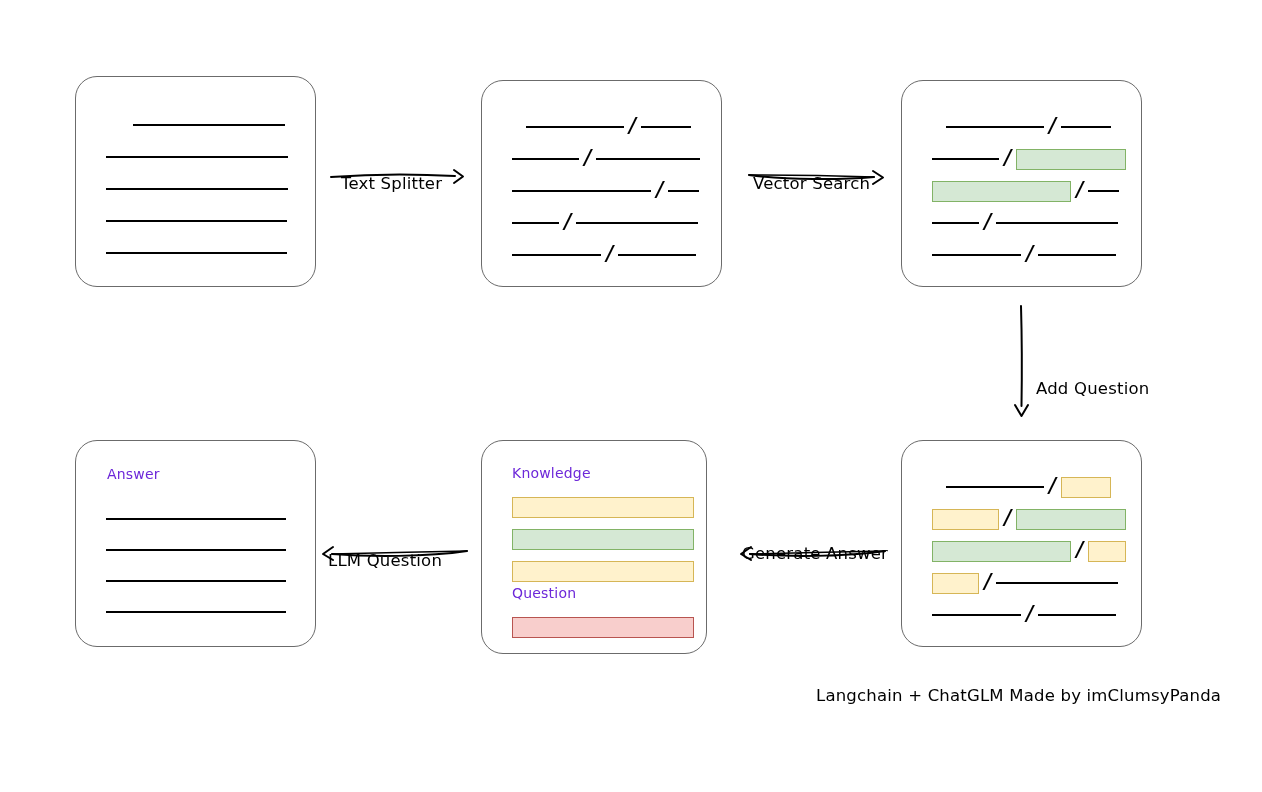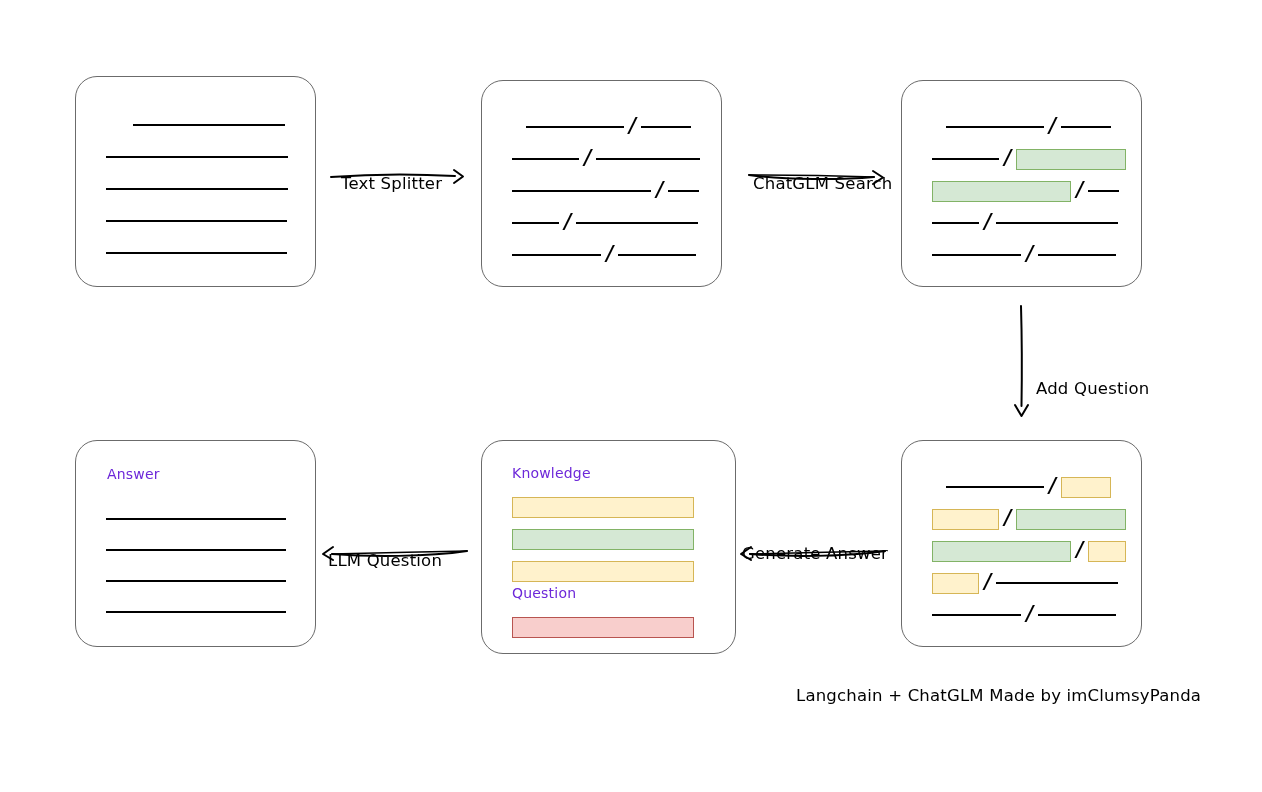--- a/index.html
+++ b/index.html
@@ -179,21 +179,21 @@
     </div>
 </div>
 
 <div class="arrow" style="left:748px; top:168px;">
   <svg width="136" height="18" viewBox="0 0 136 18">
     <path d="M1,7 C40,12 92,12 126,9" fill="none" stroke="#000" stroke-width="2" stroke-linecap="round"></path>
     <path d="M1,7 C42,7 94,8 126,9" fill="none" stroke="#000" stroke-width="1.6" stroke-linecap="round"></path>
     <path d="M125,3 L135,9.5 L125,16" fill="none" stroke="#000" stroke-width="2" stroke-linejoin="round" stroke-linecap="round"></path>
   </svg>
 </div>
-<div class="arrow-label" style="left:753px; top:148px;">ChatGLM Search</div>
+<div class="arrow-label" style="left:753px; top:148px;">Vector Search</div>
 
 <div class="card" style="left:901px; top:80px; width:241px; height:207px;">
   <div class="rows" style="top:30px;">
       <div class="row justify-right">
         <span class="seg" style="width: 98px;"></span>
         <span class="slash">/</span>
         <span class="seg" style="width: 50px;"></span>
       </div>
       <div class="row">
         <span class="seg" style="width: 67px;"></span>
@@ -258,21 +258,21 @@
 
 <div class="arrow" style="left:740px; top:545px;">
   <svg width="146" height="18" viewBox="0 0 146 18">
     <path d="M145,6 C105,12 48,12 10,9" fill="none" stroke="#000" stroke-width="2" stroke-linecap="round"></path>
     <path d="M145,6 C103,7 48,8 10,9" fill="none" stroke="#000" stroke-width="1.6" stroke-linecap="round"></path>
     <path d="M11,2 L1,9 L11,15" fill="none" stroke="#000" stroke-width="2" stroke-linejoin="round" stroke-linecap="round"></path>
   </svg>
 </div>
 <div class="arrow-label" style="left:742px; top:518px;">Generate Answer</div>
 
-<div class="card" style="left:481px; top:440px; width:255px; height:214px;">
+<div class="card" style="left:481px; top:440px; width:226px; height:214px;">
   <div class="card-label" style="left:30px; top:24px;">Knowledge</div>
   <div class="rows" style="top:50px;">
       <div class="row">
         <span class="pill yellow" style="width: 182px;"></span>
       </div>
       <div class="row">
         <span class="pill green" style="width: 182px;"></span>
       </div>
       <div class="row">
         <span class="pill yellow" style="width: 182px;"></span>
@@ -306,13 +306,13 @@
       </div>
       <div class="answer-line">
         <span class="seg" style="width: 180px;"></span>
       </div>
       <div class="answer-line">
         <span class="seg" style="width: 180px;"></span>
       </div>
     </div>
 </div>
 
-<div class="credit" style="left:796px; top:686px;">Langchain + ChatGLM Made by imClumsyPanda</div>
+<div class="credit" style="left:816px; top:686px;">Langchain + ChatGLM Made by imClumsyPanda</div>
 
 </body></html>

